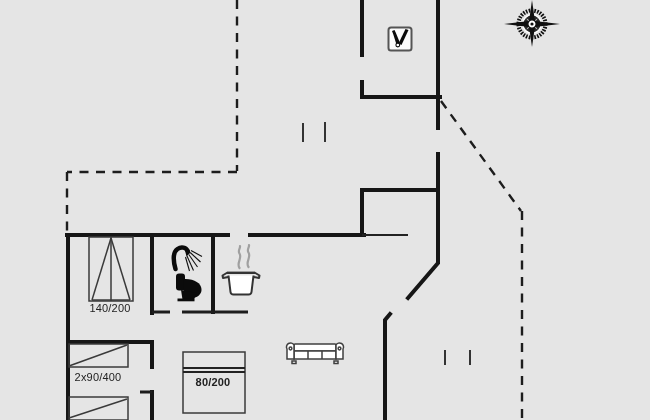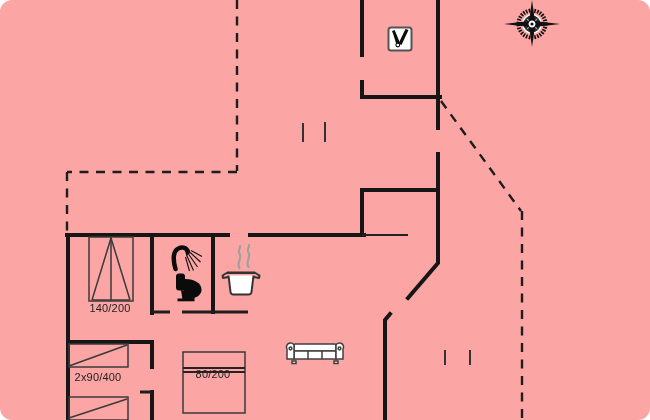--- a/index.html
+++ b/index.html
@@ -1,18 +1,18 @@
 <!DOCTYPE html>
 <html><head>
 <meta charset="utf-8">
 <style>
   html,body{margin:0;padding:0;background:#fff;}
   #stage{
-    position:relative;width:650px;height:420px;background:#fca5a5;
-    overflow:hidden;font-family:"Liberation Sans",sans-serif;border-radius:12px;
+    position:relative;width:650px;height:420px;background:#e5e5e5;
+    overflow:hidden;font-family:"Liberation Sans",sans-serif;
   }
   #plan-svg{position:absolute;left:0;top:0;}
   .lbl{
     position:absolute;font-size:11px;line-height:12px;color:#222;
     text-align:center;letter-spacing:0.2px;
     font-family:"Liberation Sans",sans-serif;
   }
 </style>
 </head>
 <body>
@@ -153,15 +153,15 @@
       </g>
       <circle r="4.2" fill="#ffffff" stroke="#101010" stroke-width="1.4"></circle>
       <circle r="1.6" fill="#101010"></circle>
     </g>
   </svg>
 
   <div class="lbl" style="left:79px;top:302px;width:62px;">140/200</div>
 
   <div class="lbl" style="left:61px;top:371px;width:74px;">2x90/400</div>
 
-  <div class="lbl" style="left:181px;top:368px;width:64px;">80/200</div>
+  <div class="lbl" style="left:181px;top:376px;width:64px;font-weight:bold;">80/200</div>
 
 </div>
 
 </body></html>

